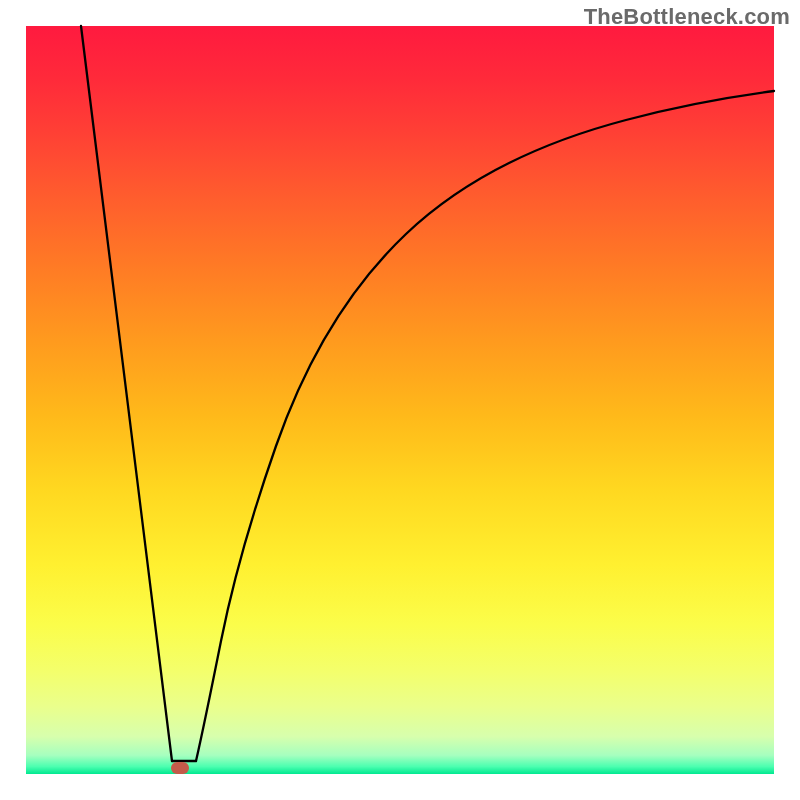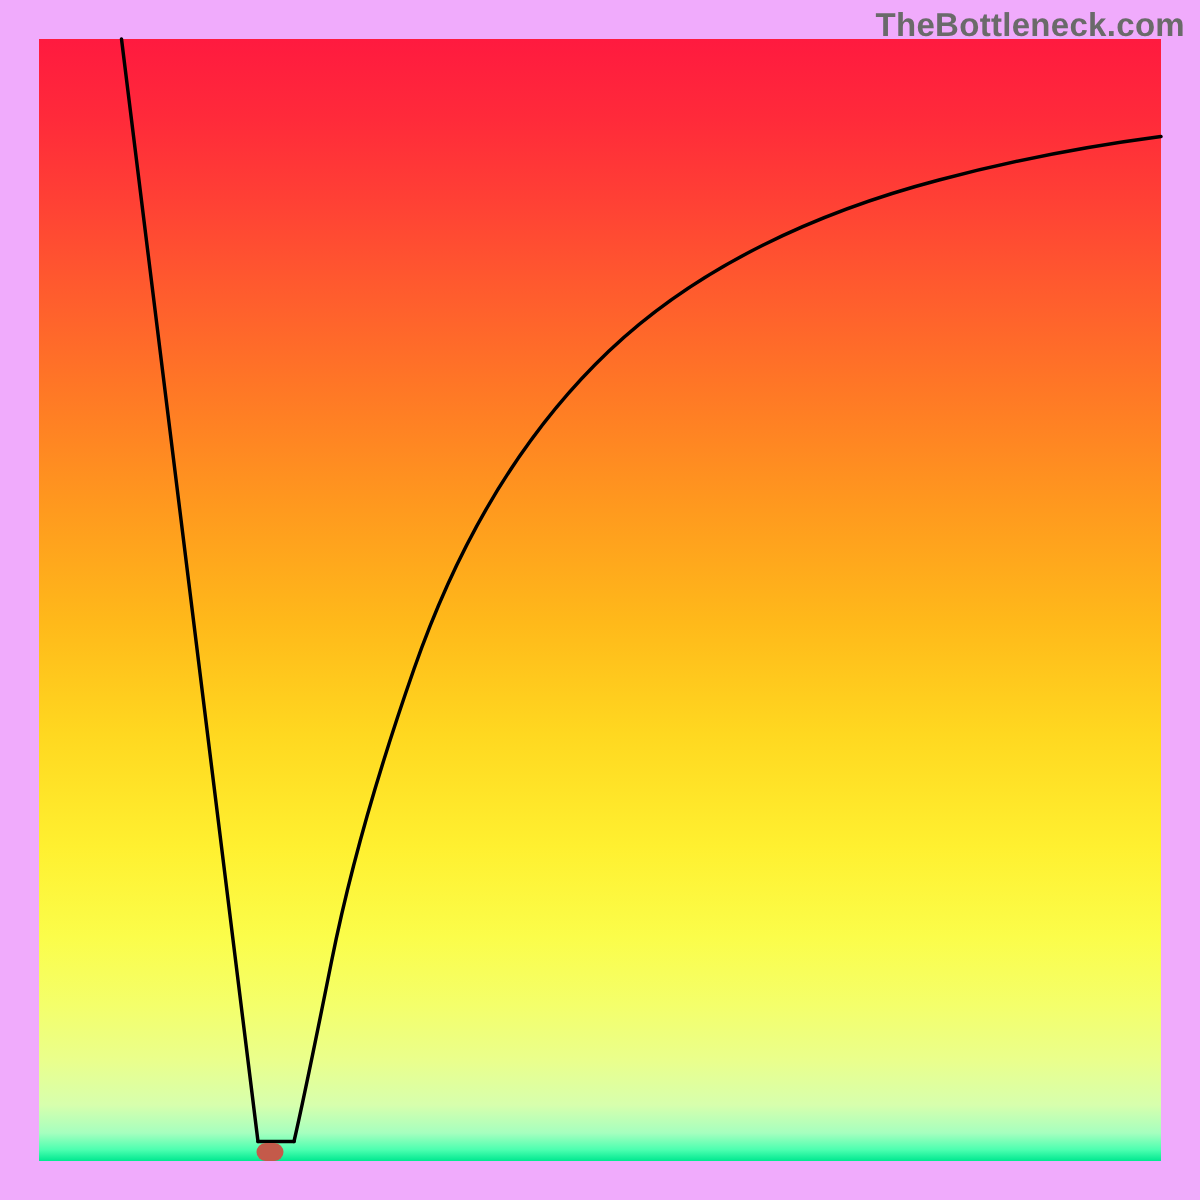--- a/index.html
+++ b/index.html
@@ -10,21 +10,21 @@
     position: relative;
     font-family: Arial, Helvetica, sans-serif;
     overflow: hidden;
   }
   .frame {
     position: absolute;
     left: 0;
     top: 0;
     width: 800px;
     height: 800px;
-    background: #f0abfc;
+    background: #ffffff;
   }
   .plot {
     position: absolute;
     left: 26px;
     top: 26px;
     width: 748px;
     height: 748px;
     background: linear-gradient(to bottom,
       #ff1a3f 0%,
       #ff2a3a 7%,

